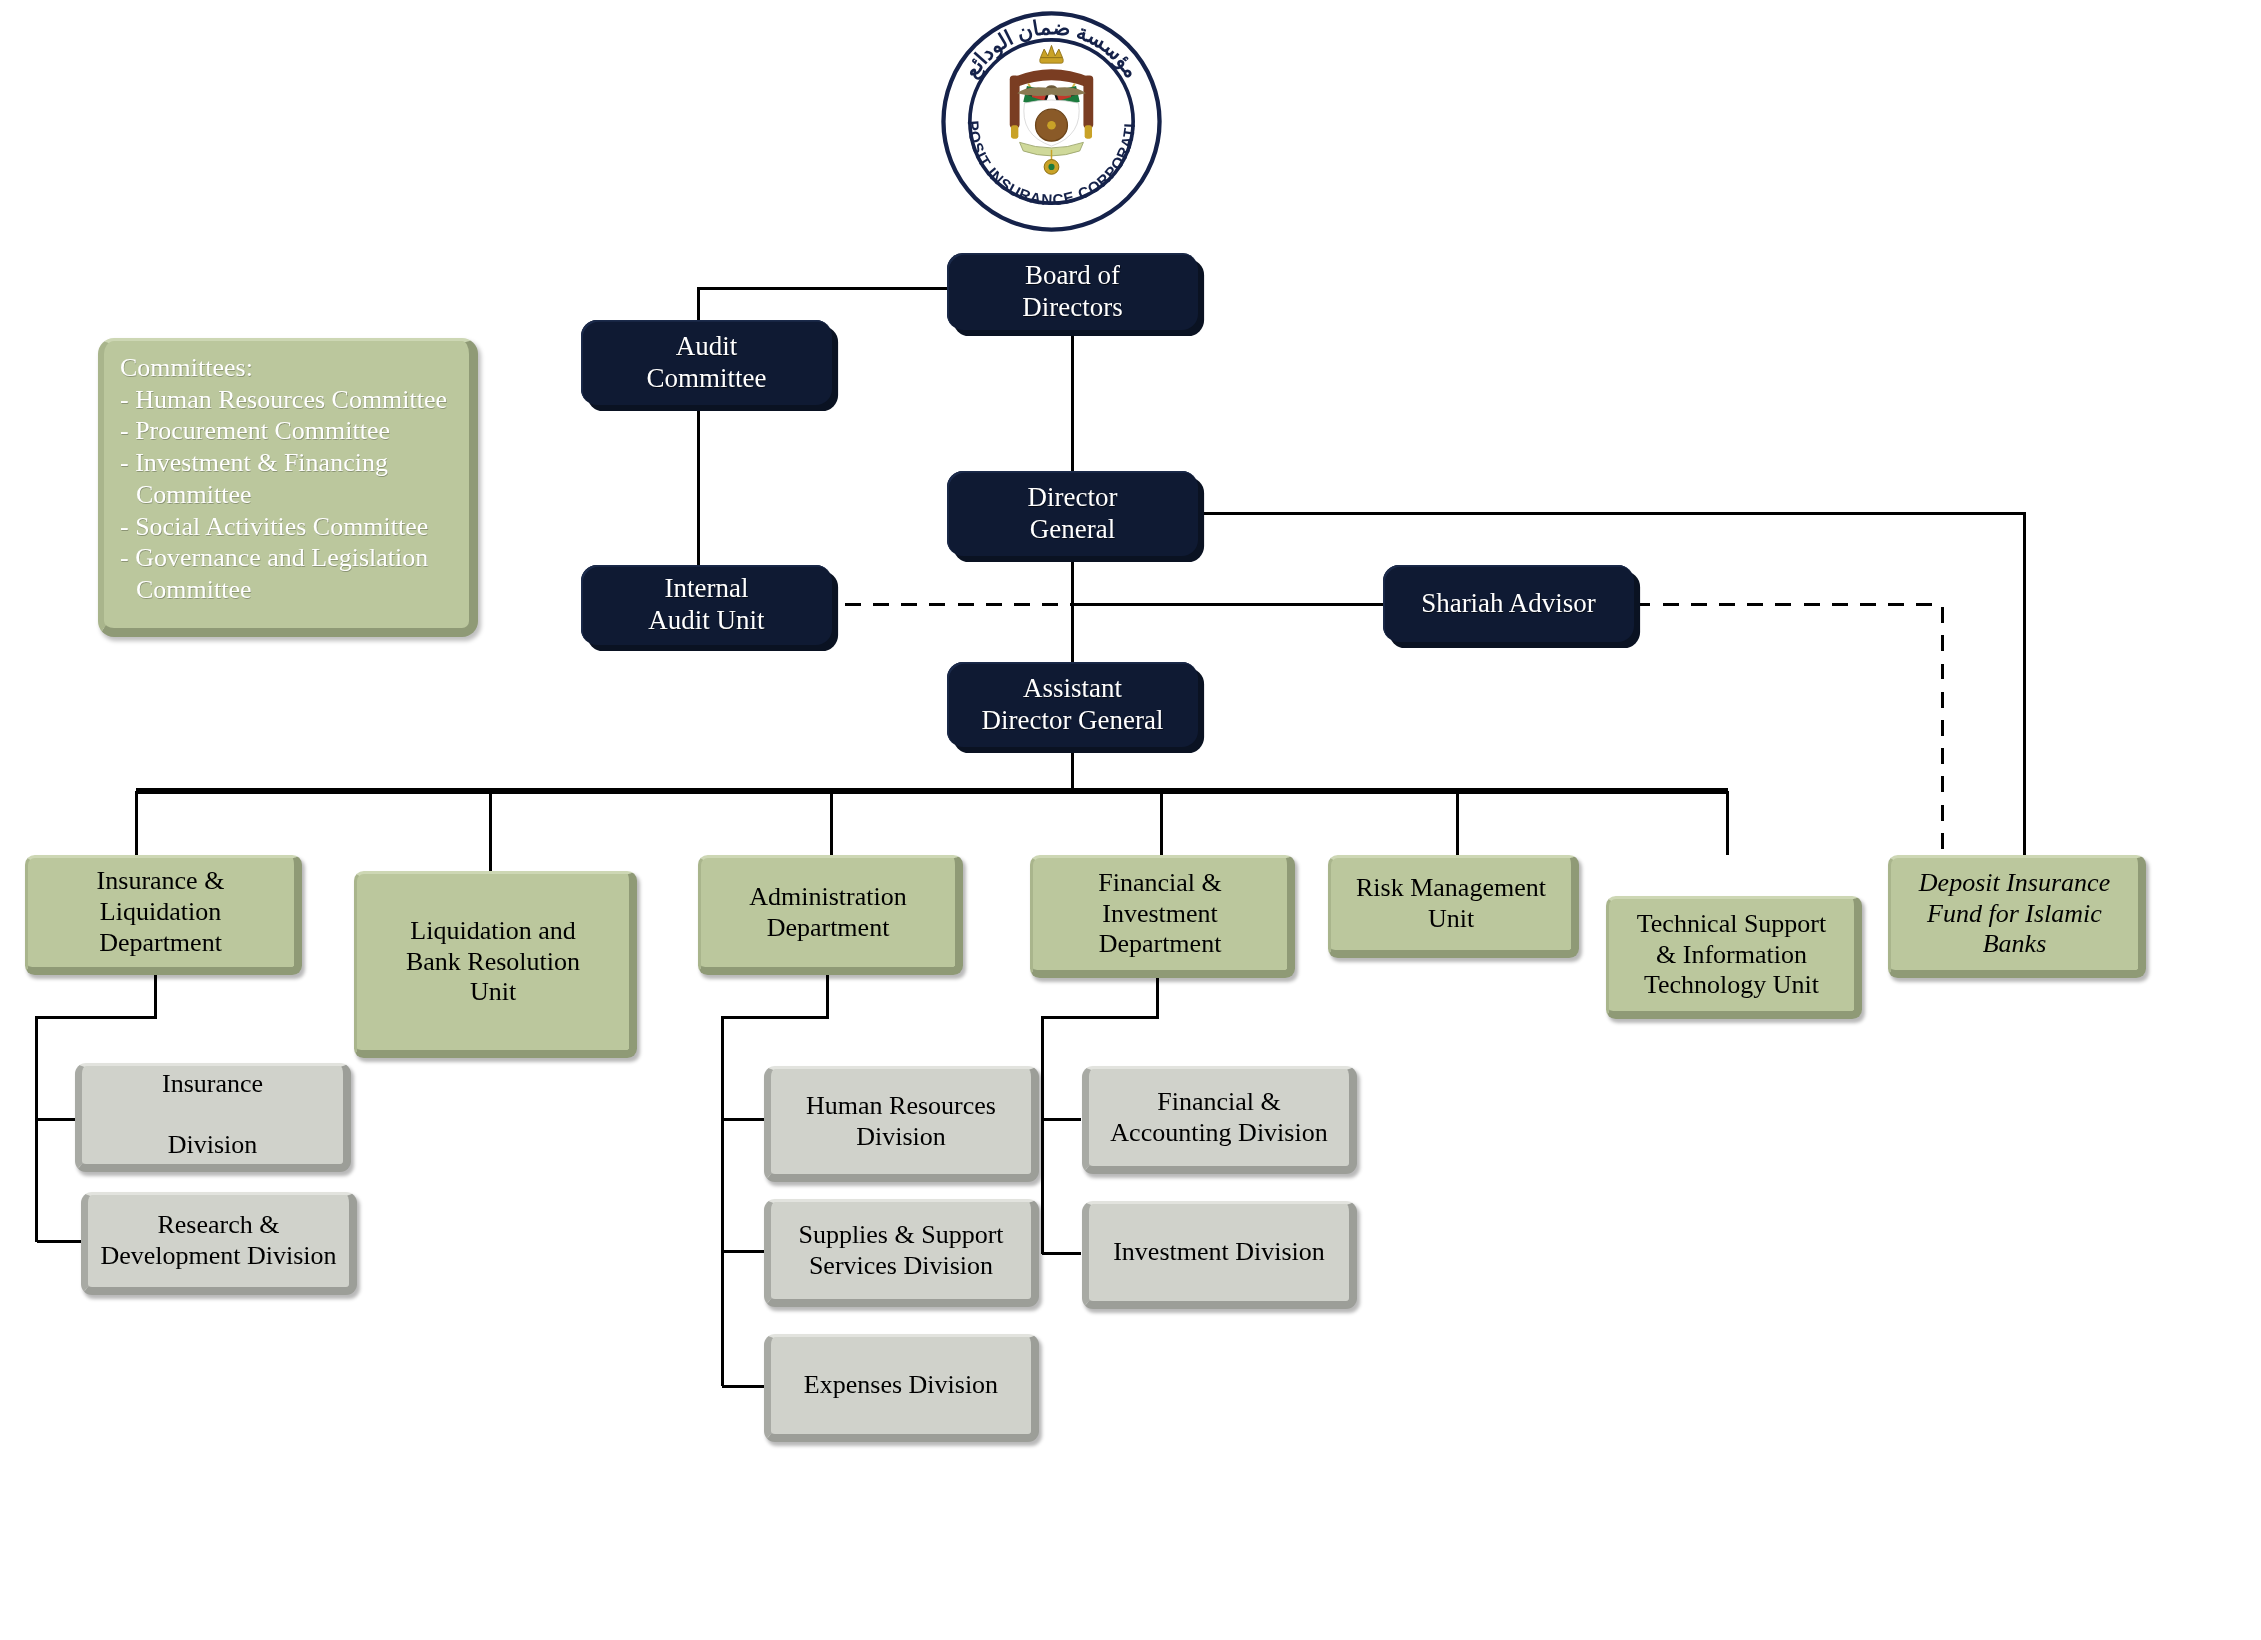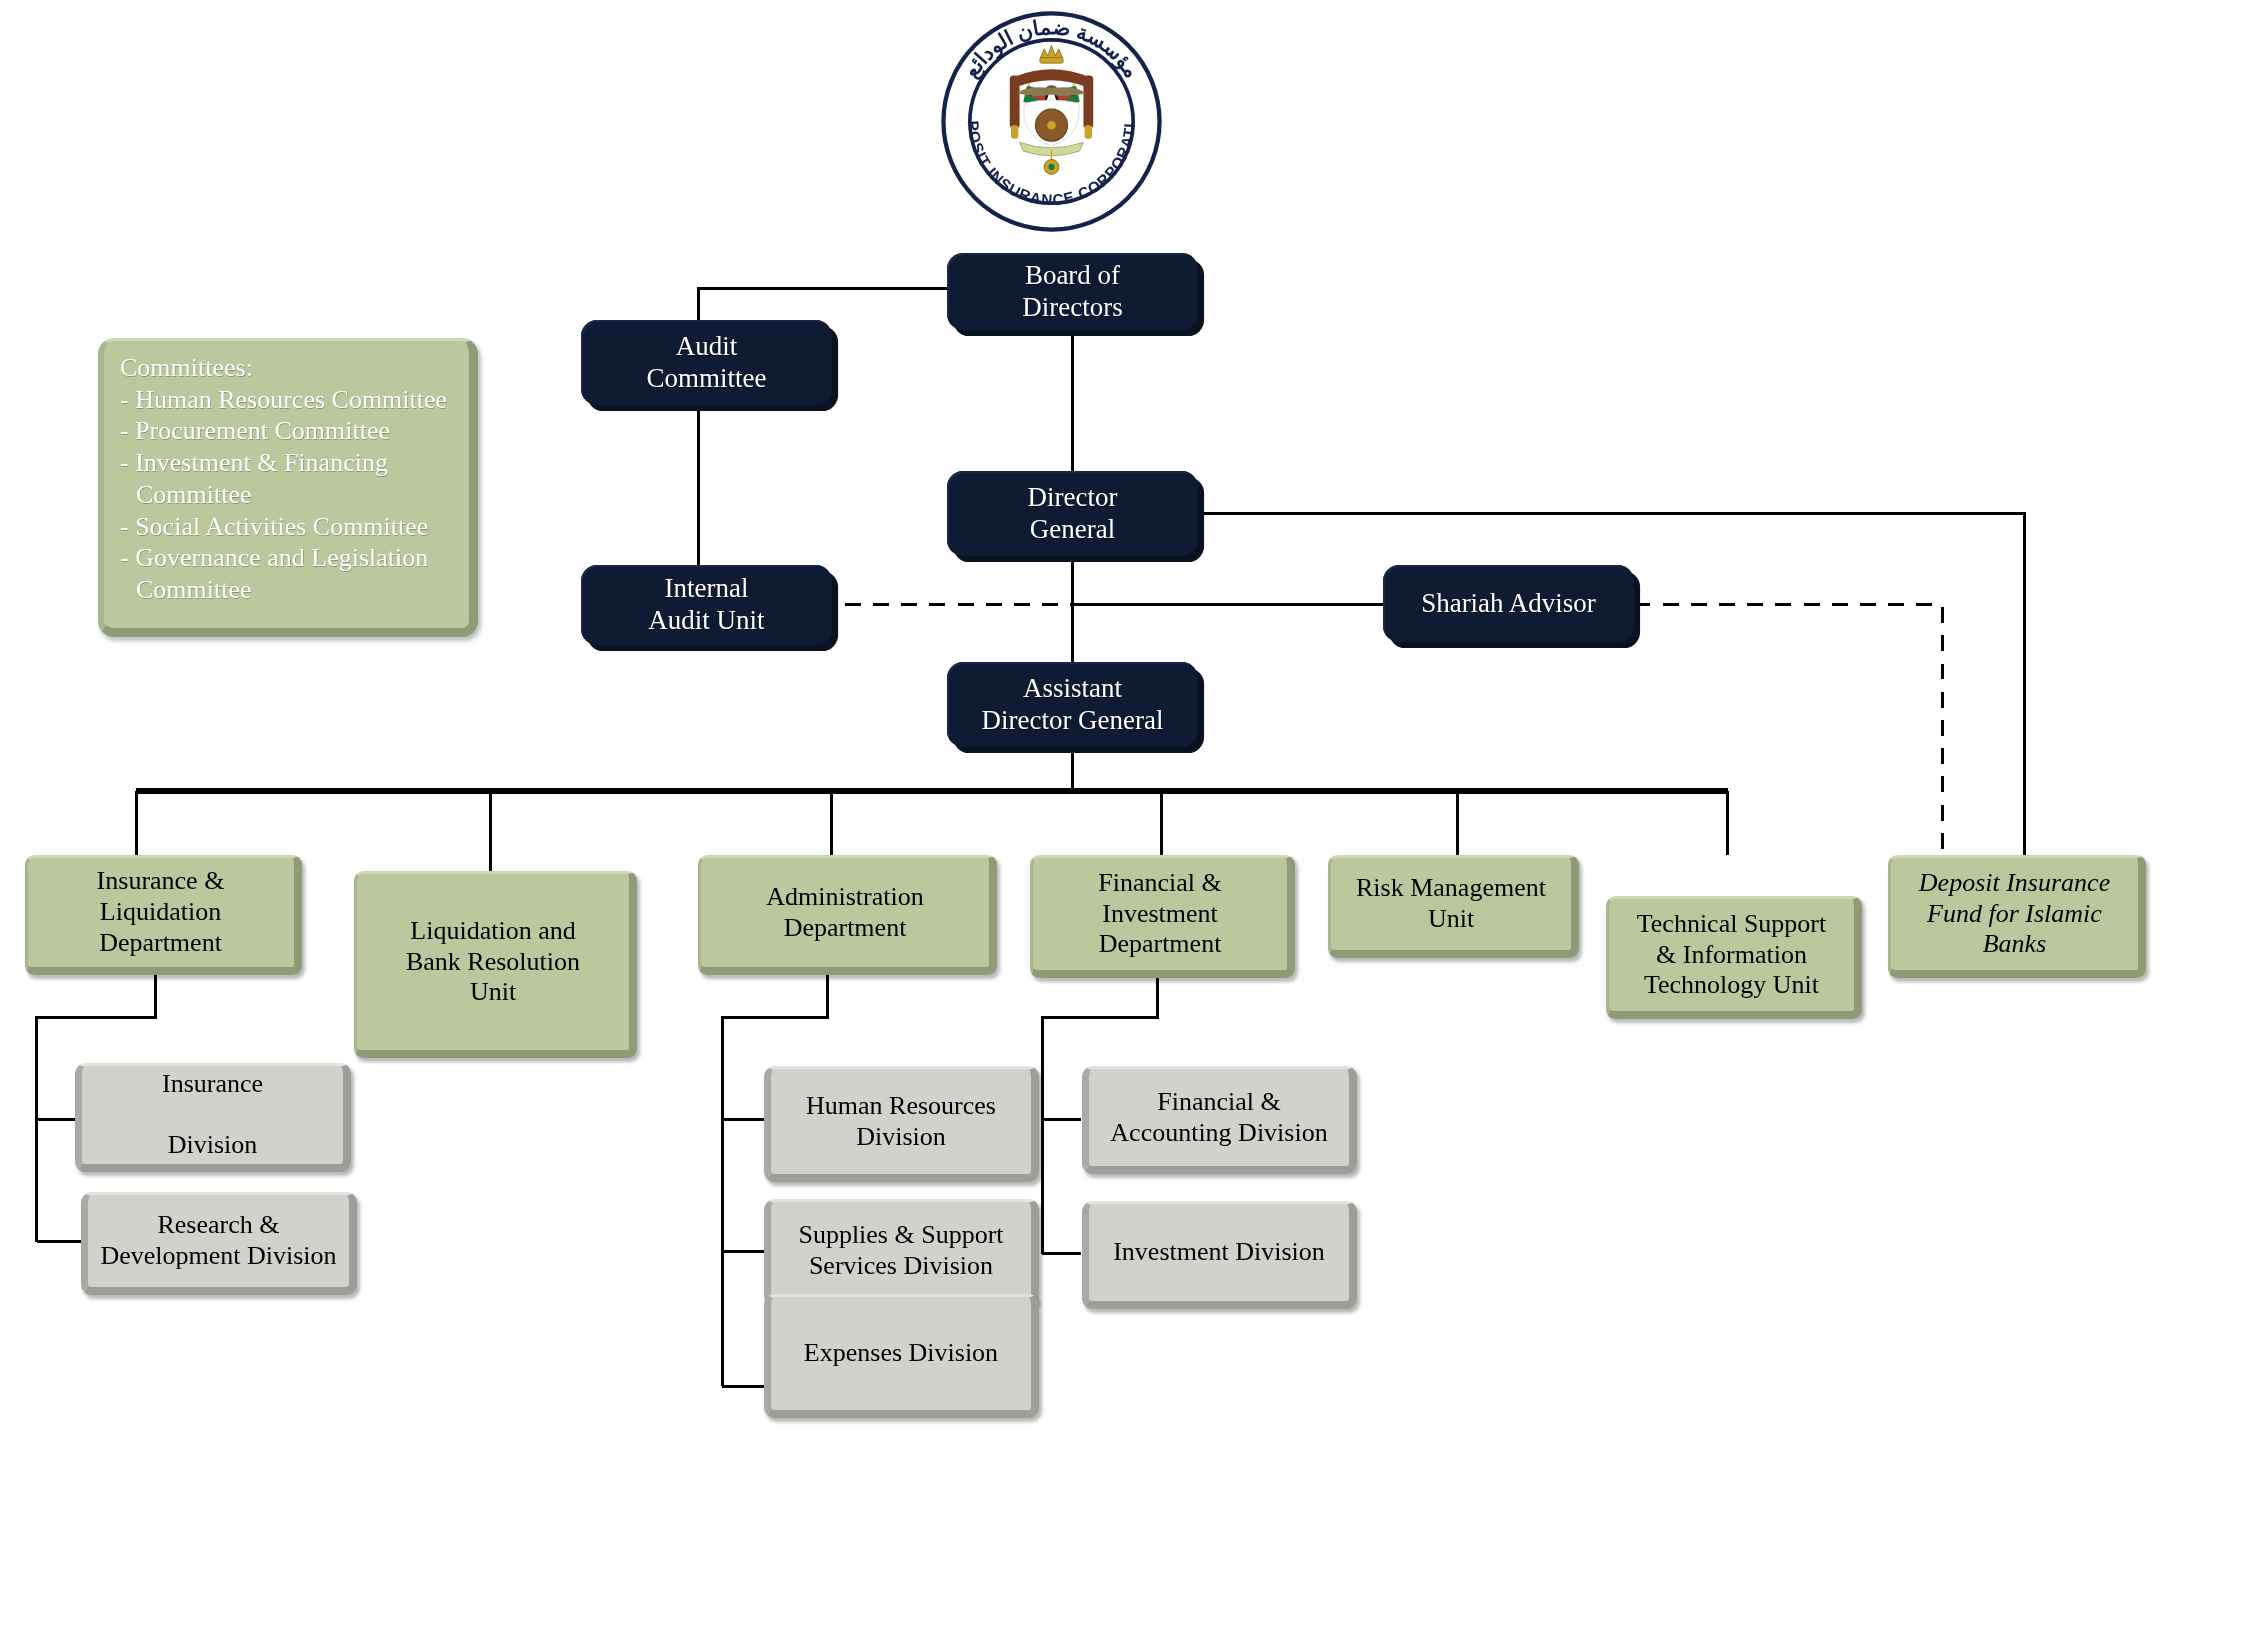--- a/index.html
+++ b/index.html
@@ -253,21 +253,21 @@
 Director General</div>
 
   <div class="node green" style="left:24.5px; top:855px; width:277px; height:120px;">Insurance &amp;
 Liquidation
 Department</div>
 
   <div class="node green" style="left:354px; top:871px; width:283px; height:187px;">Liquidation and
 Bank Resolution
 Unit</div>
 
-  <div class="node green" style="left:698px; top:855px; width:299px; height:120px;">Administration
+  <div class="node green" style="left:698px; top:855px; width:265px; height:120px;">Administration
 Department</div>
 
   <div class="node green" style="left:1030px; top:855px; width:265px; height:123px;">Financial &amp;
 Investment
 Department</div>
 
   <div class="node green" style="left:1328px; top:855px; width:251px; height:103px;">Risk Management
 Unit</div>
 
   <div class="node green" style="left:1606px; top:896px; width:256px; height:123px;">Technical Support
@@ -284,21 +284,21 @@
 
   <div class="node gray" style="left:81px; top:1192px; width:276px; height:103px;">Research &amp;
 Development Division</div>
 
   <div class="node gray" style="left:764px; top:1066px; width:275px; height:116px;">Human Resources
 Division</div>
 
   <div class="node gray" style="left:764px; top:1199px; width:275px; height:108px;">Supplies &amp; Support
 Services Division</div>
 
-  <div class="node gray" style="left:764px; top:1294px; width:275px; height:124px;">Expenses Division</div>
+  <div class="node gray" style="left:764px; top:1334px; width:275px; height:108px;">Expenses Division</div>
 
   <div class="node gray" style="left:1082px; top:1066px; width:275px; height:108px;">Financial &amp;
 Accounting Division</div>
 
   <div class="node gray" style="left:1082px; top:1201px; width:275px; height:108px;">Investment Division</div>
 
 </div>
 
 
 </body></html>

